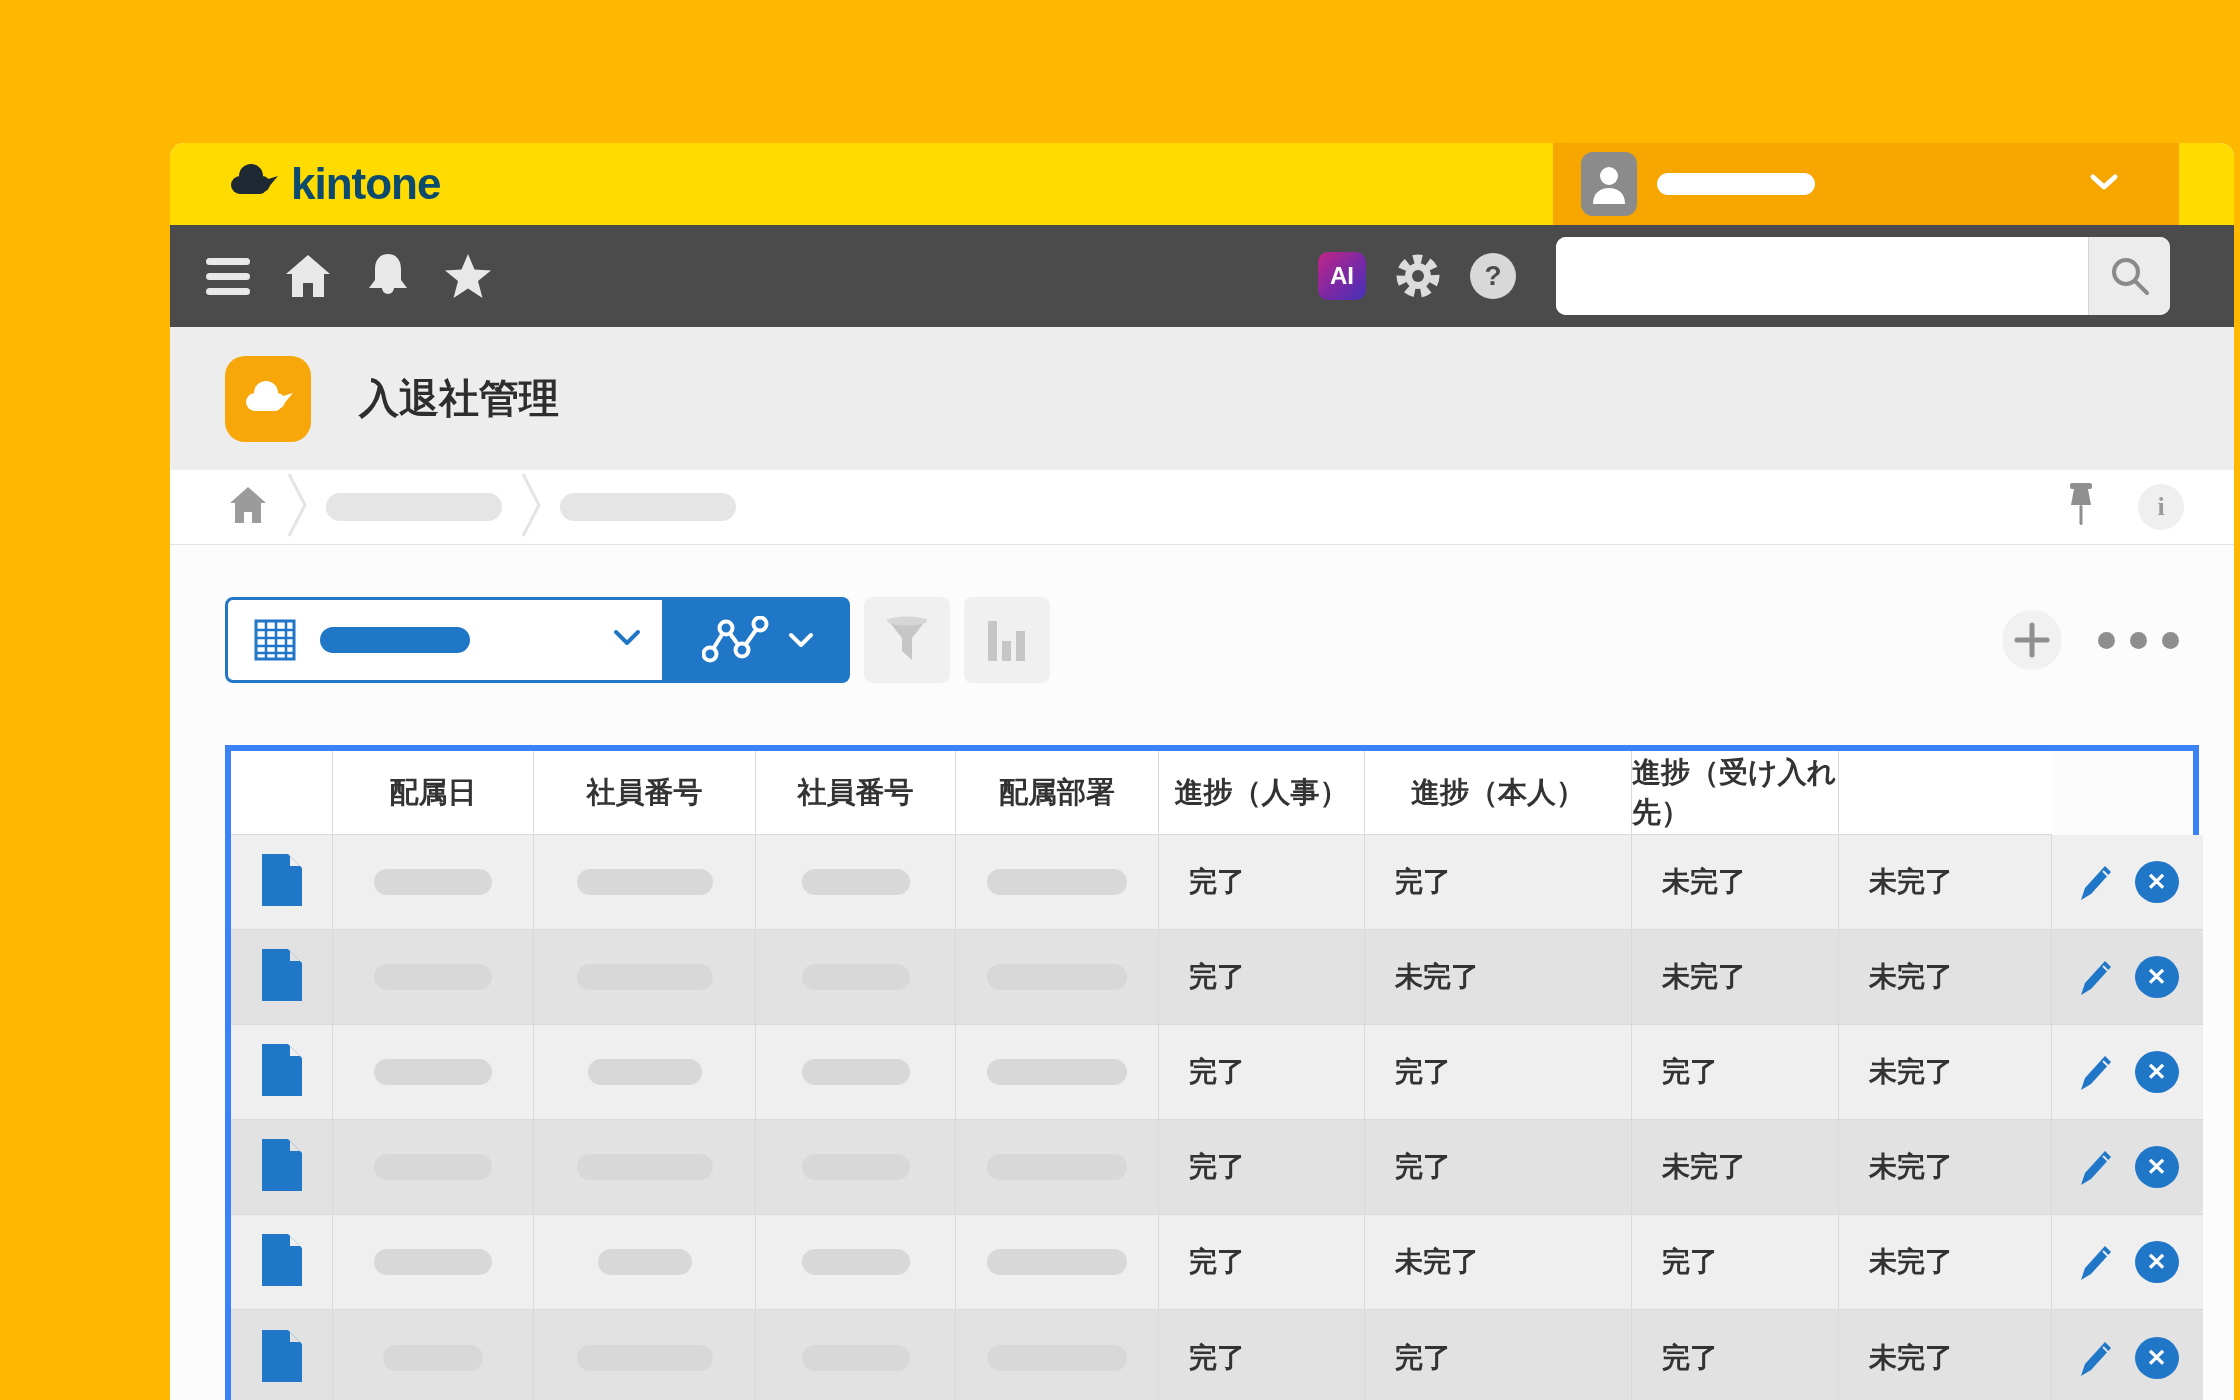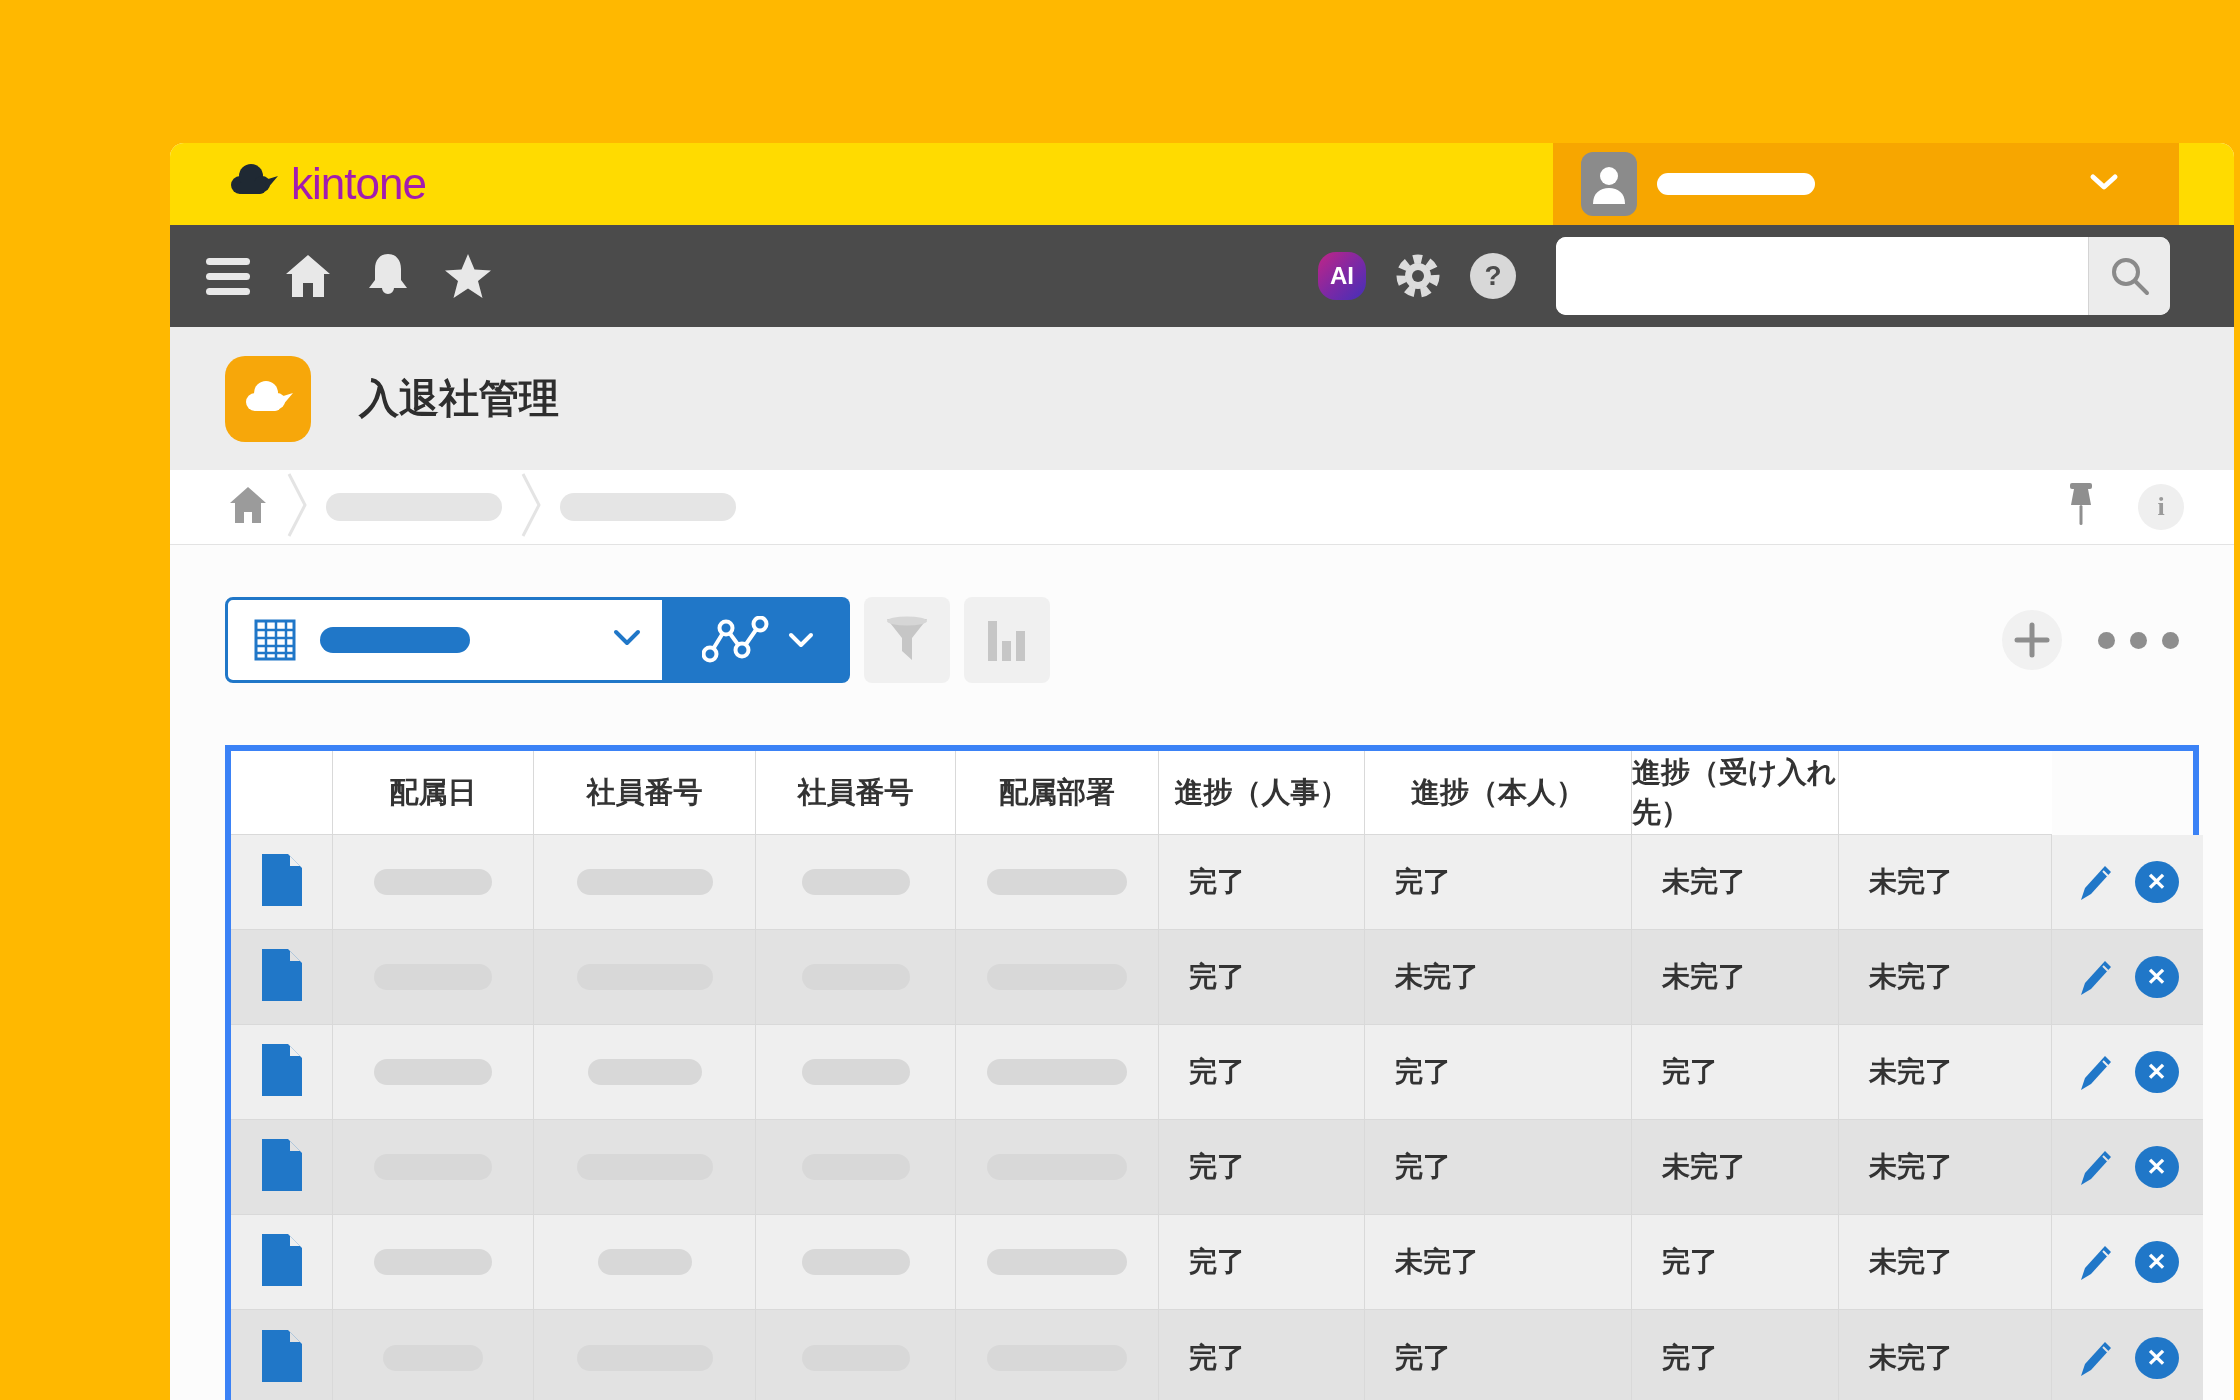--- a/index.html
+++ b/index.html
@@ -6,35 +6,35 @@
   html,body { width:2240px; height:1400px; overflow:hidden; }
   body { background:#FFB800; font-family:"Liberation Sans","DejaVu Sans",sans-serif; }
 
   
   .window{ position:absolute; left:170px; top:143px; width:2064px; height:1257px;
            border-radius:14px 14px 0 0; overflow:hidden; background:#FCFCFC; }
 
   
   .topbar{ position:relative; height:82px; background:#FFDB00; }
   .logo{ position:absolute; left:55px; top:0; height:82px; display:flex; align-items:center; gap:10px; }
-  .brand-name{ font-size:44px; font-weight:normal; color:#a21caf; letter-spacing:-1px; }
+  .brand-name{ font-size:44px; font-weight:bold; color:#0c4a6e; letter-spacing:-1px; }
   .userblock{ position:absolute; right:55px; top:0; width:626px; height:82px; background:#F7A600;
               display:flex; align-items:center; padding:0 60px 0 28px; }
   .avatar{ width:56px; height:64px; background:#8B8B8B; border-radius:12px; display:flex; align-items:center; justify-content:center; flex:0 0 auto; }
   .user-ph{ width:158px; height:22px; background:#FFFFFF; border-radius:11px; margin-left:20px; }
   .user-chev{ margin-left:auto; }
 
   
   .navbar{ position:relative; height:102px; background:#4B4B4B; display:flex; align-items:center; }
   .nav-left{ display:flex; align-items:center; gap:28px; margin-left:32px; }
   .nav-btn{ width:52px; height:52px; display:flex; align-items:center; justify-content:center; cursor:pointer; }
   .hamburger{ width:44px; display:flex; flex-direction:column; gap:8px; }
   .hamburger span{ height:7px; border-radius:4px; background:#E8E8E8; }
   .nav-right{ position:absolute; right:64px; display:flex; align-items:center; gap:26px; }
-  .ai-badge{ width:48px; height:48px; border-radius:18px; background:linear-gradient(135deg,#C12586 0%,#7929A6 55%,#4430B8 100%);
+  .ai-badge{ width:48px; height:48px; border-radius:10px; background:linear-gradient(135deg,#C12586 0%,#7929A6 55%,#4430B8 100%);
              color:#fff; font-size:24px; font-weight:bold; display:flex; align-items:center; justify-content:center; }
   .help-circle{ width:46px; height:46px; border-radius:50%; background:#D8D8D8; color:#4B4B4B;
                 font-size:28px; font-weight:bold; display:flex; align-items:center; justify-content:center; }
   .searchbox{ width:614px; height:78px; background:#fff; border-radius:10px; overflow:hidden; display:flex; margin-left:14px; }
   .searchbox input{ flex:1; border:none; outline:none; font-size:28px; padding:0 20px; background:#fff; color:#333; }
   .search-btn{ width:82px; background:#ECECEC; border:none; border-left:1px solid #D4D4D4; display:flex; align-items:center; justify-content:center; cursor:pointer; }
 
   
   .appheader{ height:143px; background:#EDEDED; display:flex; align-items:center; }
   .app-icon{ width:86px; height:86px; border-radius:20px; background:#F7A70A; margin-left:55px;

